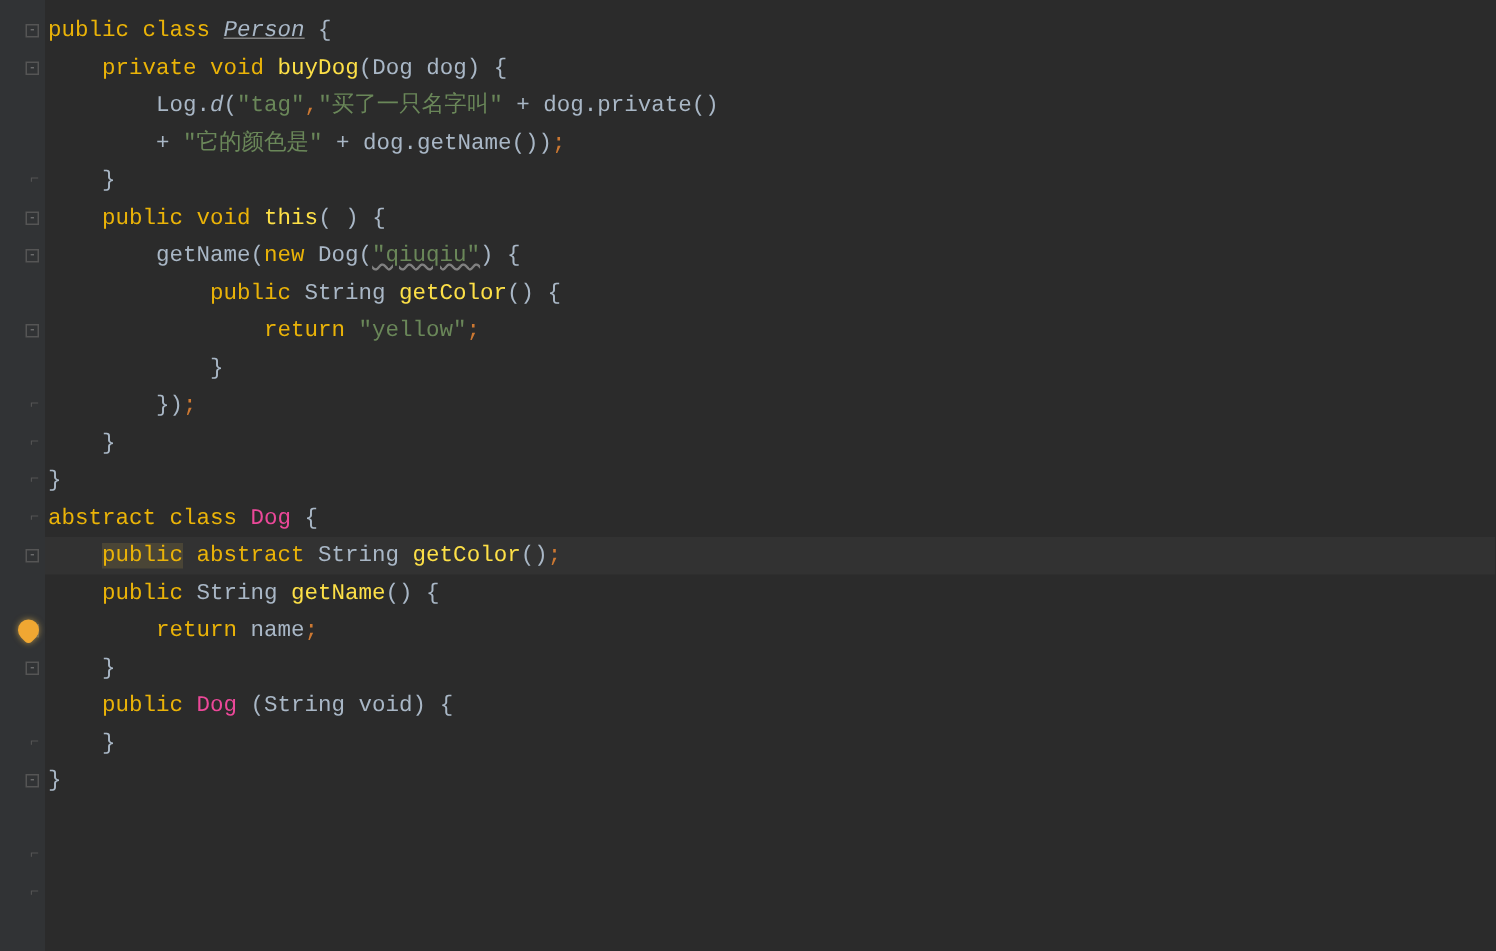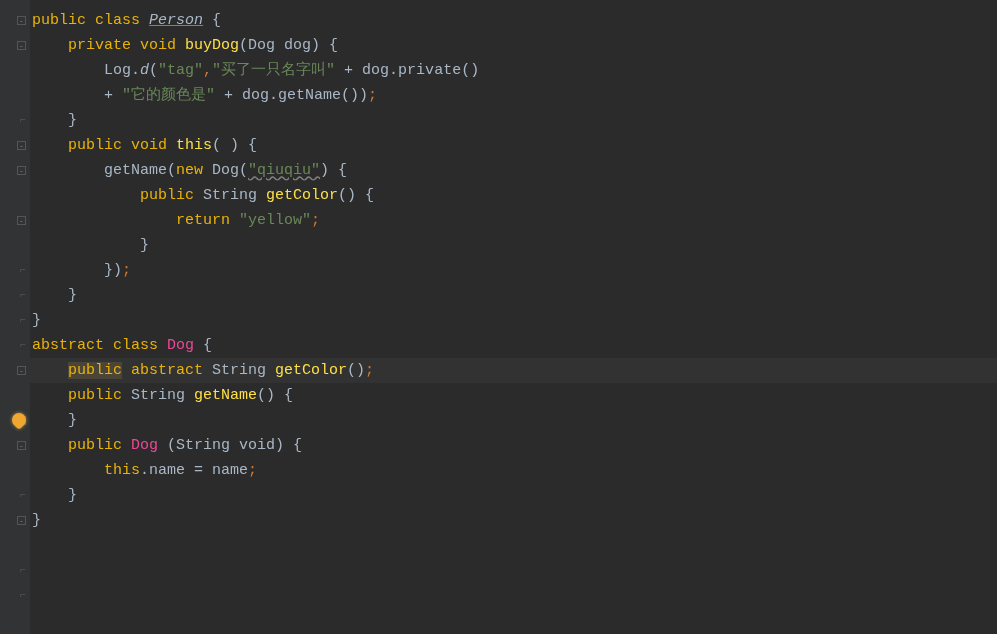--- a/index.html
+++ b/index.html
@@ -107,18 +107,18 @@
     <div class="line"><span>        getName(</span><span class="kw">new</span><span> Dog(</span><span class="str wave">"qiuqiu"</span><span>) {</span></div>
     <div class="line"><span>            </span><span class="kw">public</span><span> String </span><span class="mth">getColor</span><span>() {</span></div>
     <div class="line"><span>                </span><span class="kw">return</span><span> </span><span class="str">"yellow"</span><span class="pun">;</span></div>
     <div class="line"><span>            }</span></div>
     <div class="line"><span>        })</span><span class="pun">;</span></div>
     <div class="line"><span>    }</span></div>
     <div class="line"><span>}</span></div>
     <div class="line"><span class="kw">abstract</span><span> </span><span class="kw">class</span><span> </span><span class="cls">Dog</span><span> {</span></div>
     <div class="line hl-line"><span>    </span><span class="kw khl">public</span><span> </span><span class="kw">abstract</span><span> String </span><span class="mth">getColor</span><span>()</span><span class="pun">;</span></div>
     <div class="line"><span>    </span><span class="kw">public</span><span> String </span><span class="mth">getName</span><span>() {</span></div>
+    <div class="line"><span>        </span><span class="kw">return</span><span> name</span><span class="pun">;</span></div>
     <div class="line"><span>    }</span></div>
     <div class="line"><span>    </span><span class="kw">public</span><span> </span><span class="cls">Dog</span><span> (String void) {</span></div>
-    <div class="line"><span>        </span><span class="kw">this</span><span>.name = name</span><span class="pun">;</span></div>
     <div class="line"><span>    }</span></div>
     <div class="line"><span>}</span></div>
   </div>
 
 </body></html>

